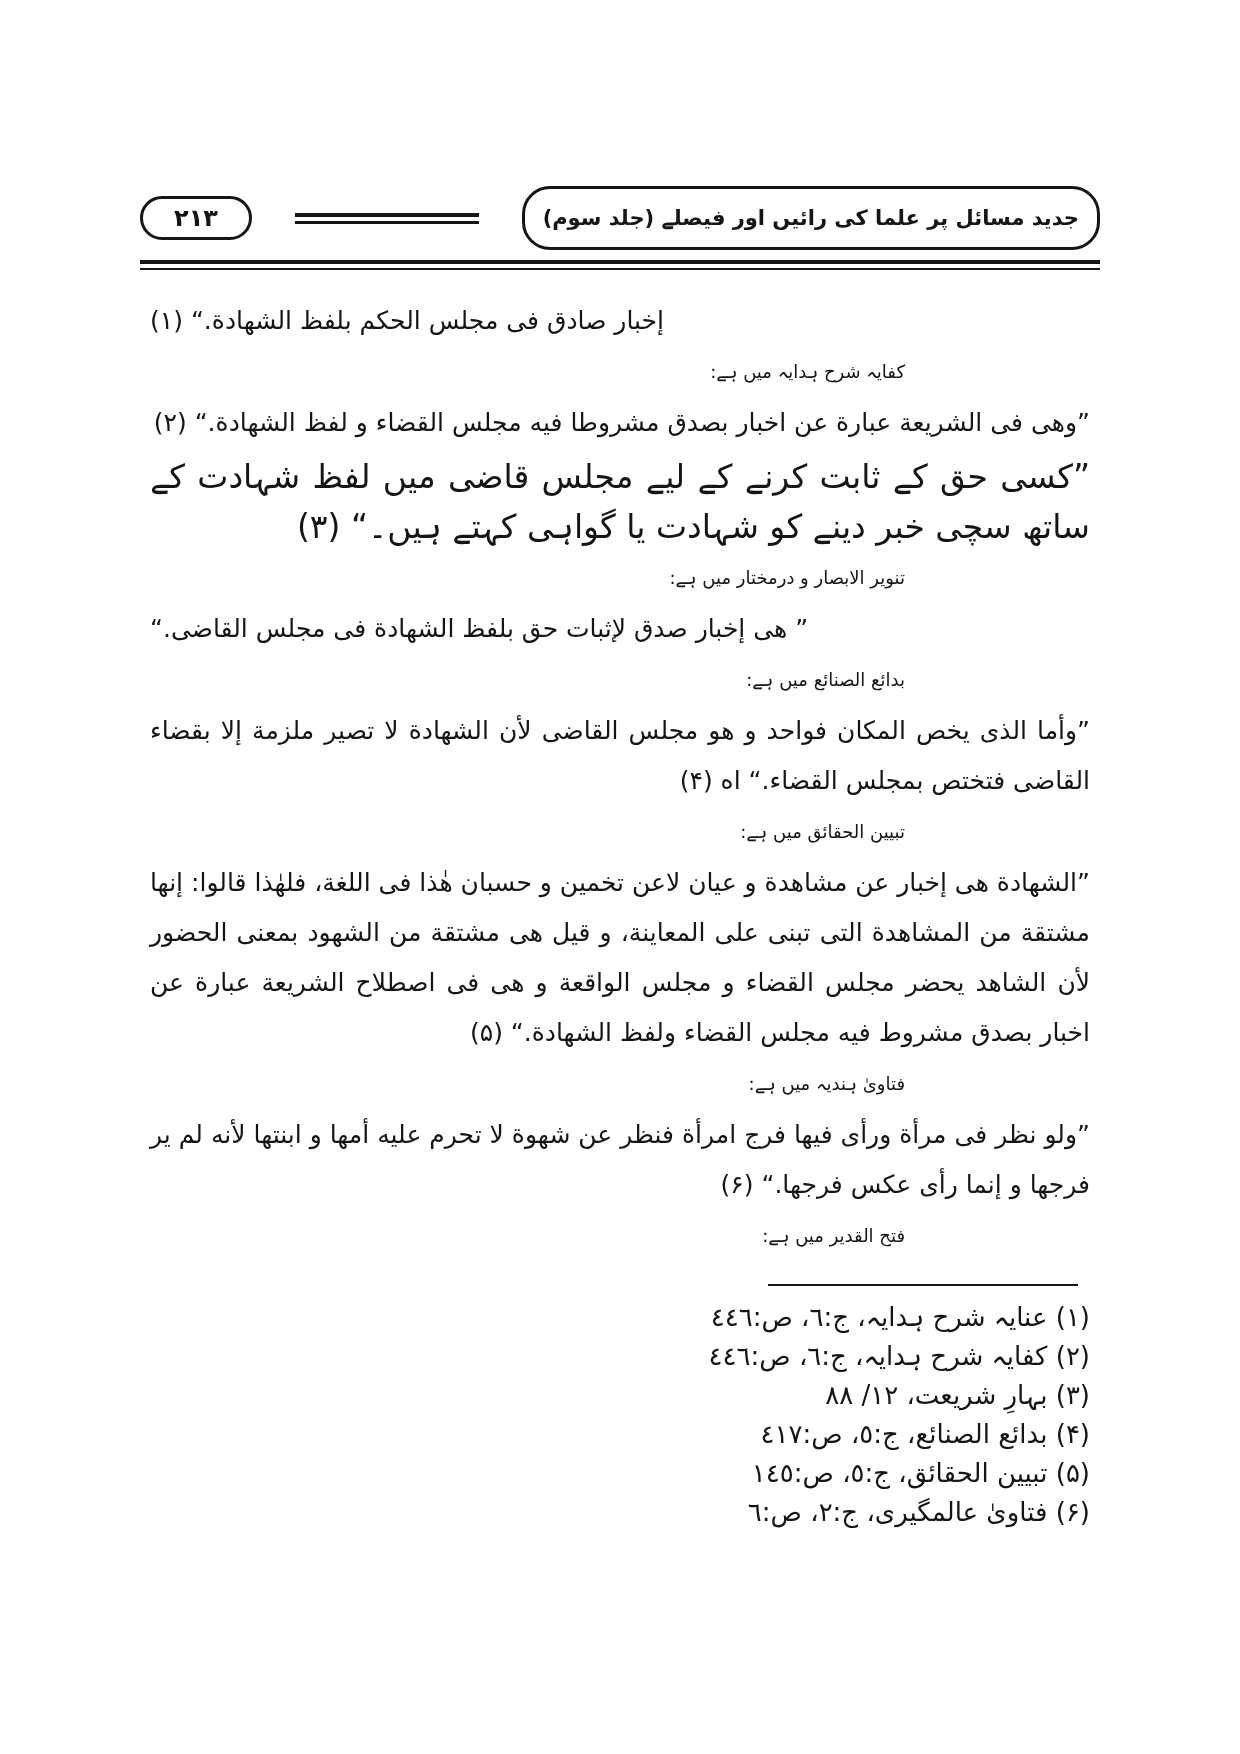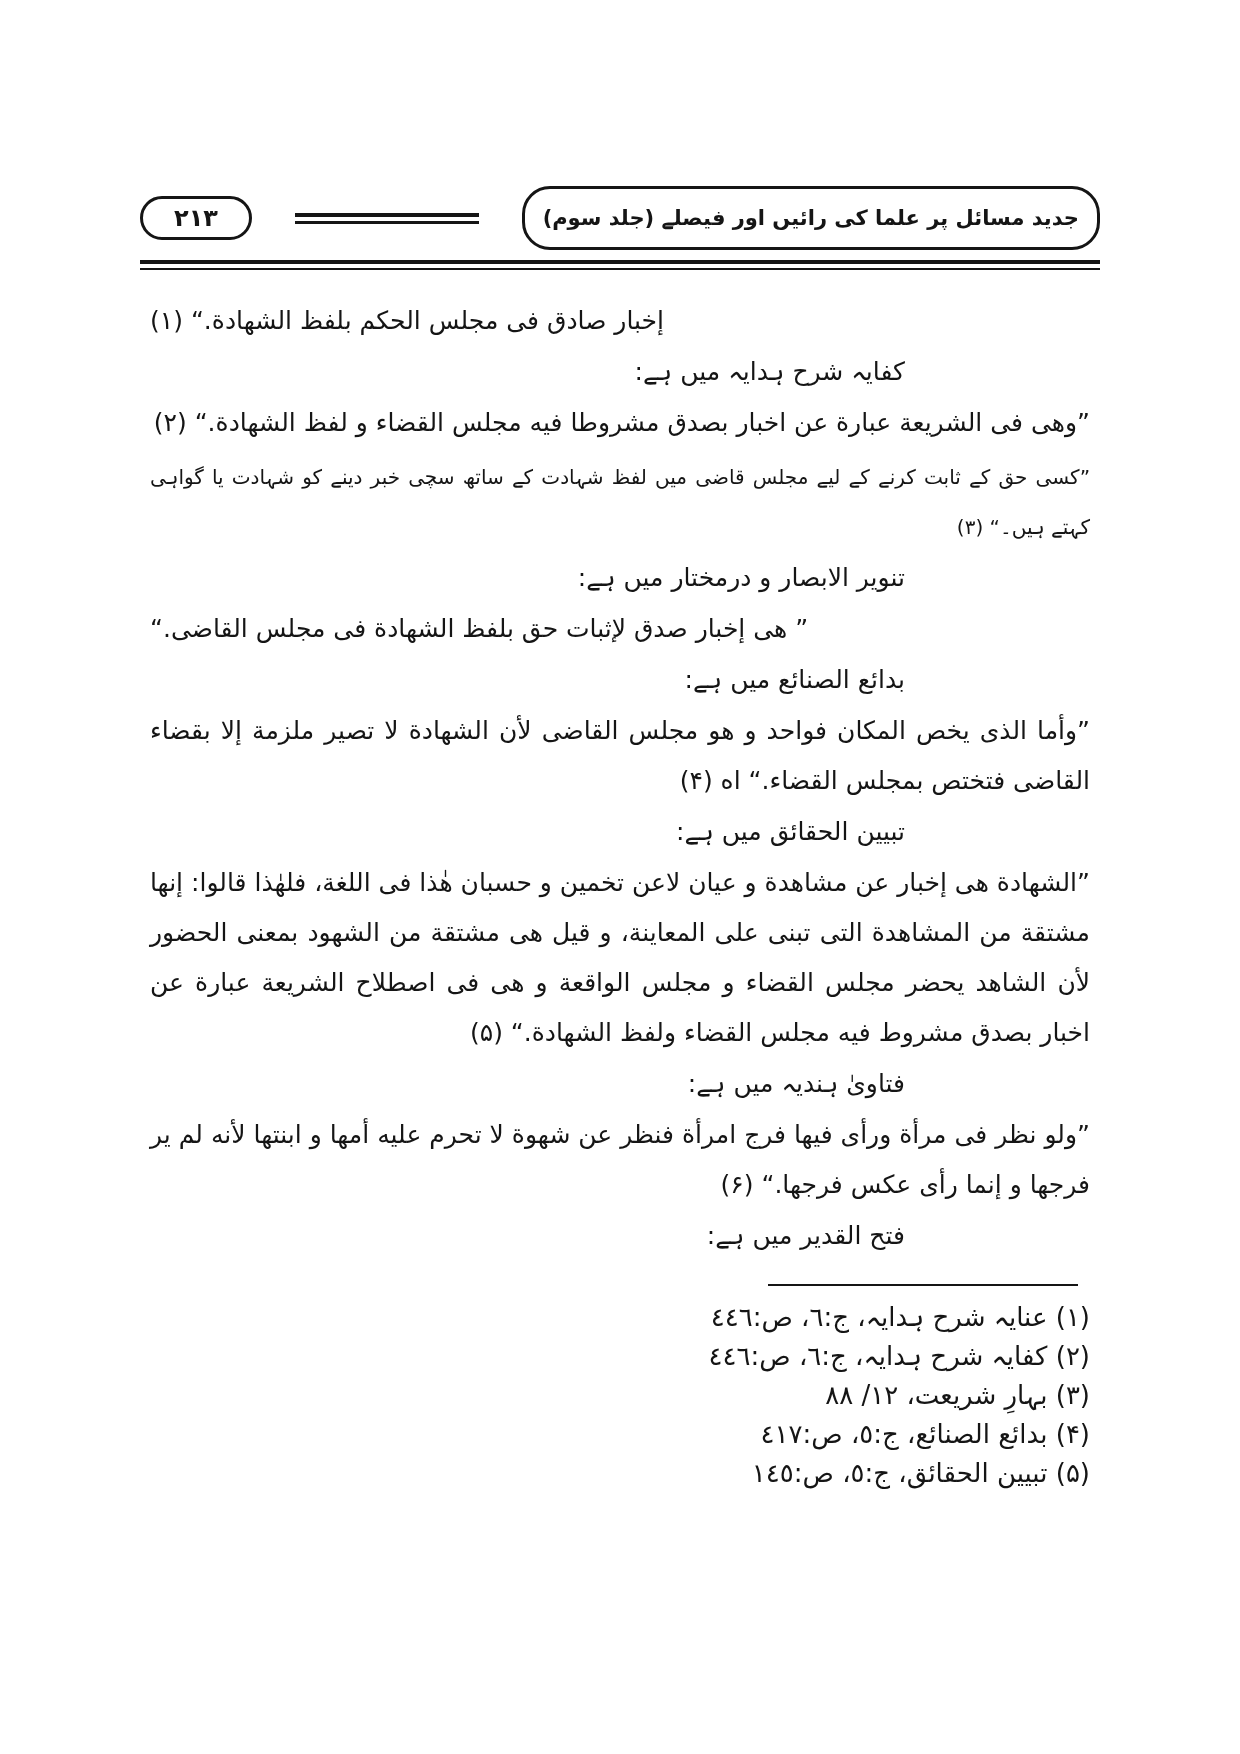--- a/index.html
+++ b/index.html
@@ -65,27 +65,27 @@
     direction:rtl;
   }
   p.ar{
     font-size:25px;
     line-height:50px;
     margin:0 0 4px 0;
     text-align:justify;
   }
   p.ar.short{ text-align:left; }
   p.urdu{
-    font-size:20px;
+    font-size:33px;
     line-height:50px;
     margin:0 0 4px 0;
     text-align:justify;
   }
   p.src-heading{
-    font-size:25px;
+    font-size:18px;
     line-height:44px;
     margin:4px 0 4px 0;
     padding-right:185px;
     text-align:right;
     font-weight:500;
   }
   
   .footnotes{
     margin:26px 150px 0 150px;
     direction:rtl;
@@ -133,15 +133,16 @@
     <p class="src-heading">فتح القدیر میں ہے:</p>
   </div>
 
   <div class="footnotes">
     <div class="fn-sep"></div>
     <div class="fn-line">(۱) عنایہ شرح ہدایہ، ج:٦، ص:٤٤٦</div>
     <div class="fn-line">(۲) کفایہ شرح ہدایہ، ج:٦، ص:٤٤٦</div>
     <div class="fn-line">(۳) بہارِ شریعت، ١٢/ ٨٨</div>
     <div class="fn-line">(۴) بدائع الصنائع، ج:٥، ص:٤١٧</div>
     <div class="fn-line">(۵) تبیین الحقائق، ج:٥، ص:١٤٥</div>
+    <div class="fn-line">(۶) فتاویٰ عالمگیری، ج:٢، ص:٦</div>
   </div>
 
 </div>
 
 </body></html>

